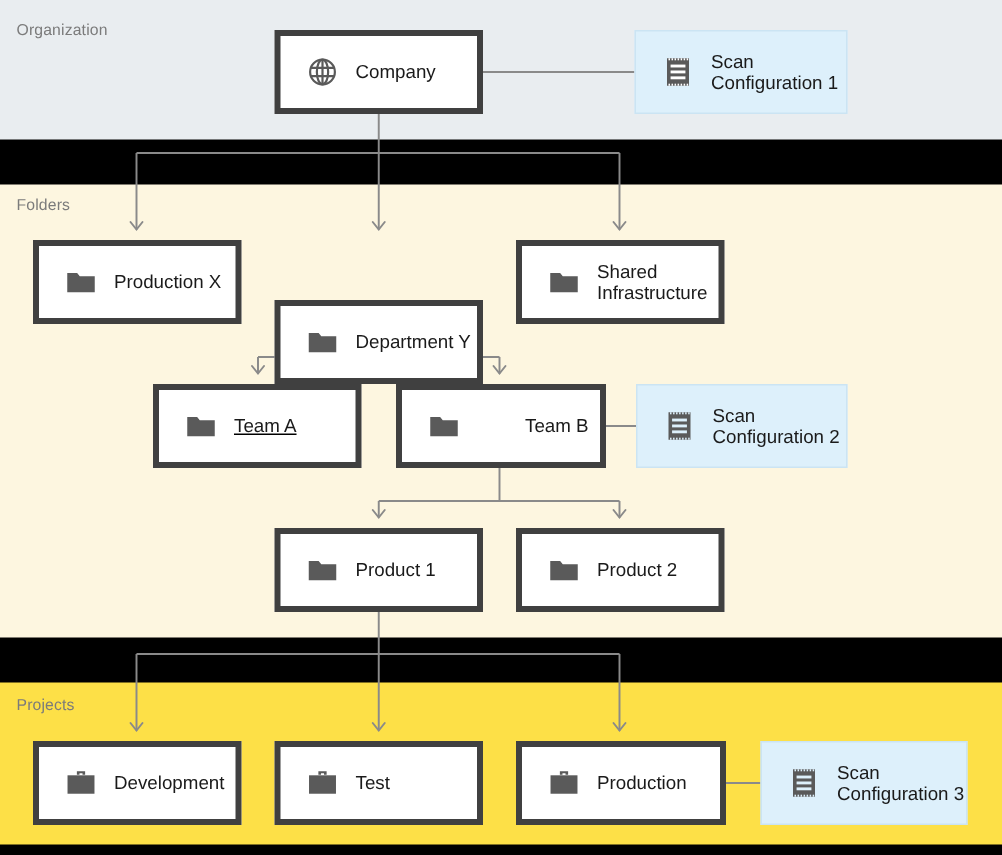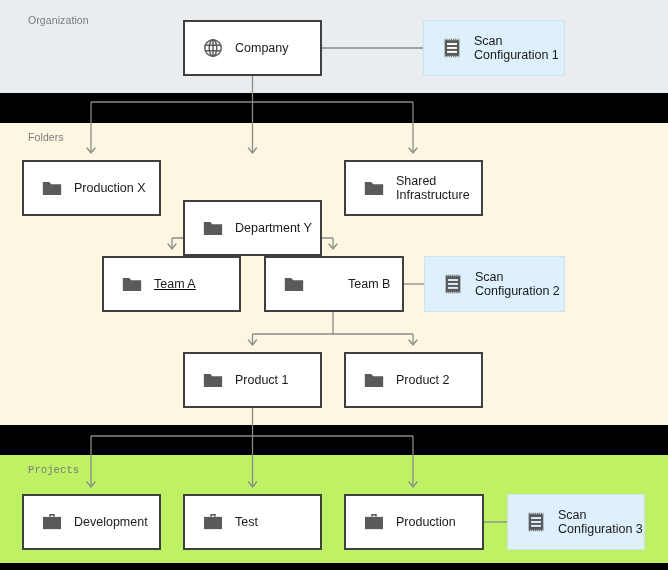--- a/index.html
+++ b/index.html
@@ -22,25 +22,25 @@
 
   
   .band {
     position: absolute;
     left: 0;
     width: 668px;
     box-sizing: border-box;
   }
   .band-org      { top: 0px;   height: 93px;  background: #e9edf0; }
   .band-folders  { top: 123px; height: 302px; background: #fdf6e0; }
-  .band-projects { top: 455px; height: 108px; background: #bef264; font-family: Liberation Mono, monospace; }
+  .band-projects { top: 455px; height: 108px; background: #fde047; }
 
   .band-label {
     position: absolute;
-    left: 28px;
+    left: 11px;
     font-size: 10.5px;
     color: #7b7b7b;
     letter-spacing: 0.1px;
     white-space: nowrap;
   }
   .band-org .band-label      { top: 14px; }
   .band-folders .band-label  { top: 8px; }
   .band-projects .band-label { top: 9px; }
 
   
@@ -53,21 +53,21 @@
     pointer-events: none;
   }
 
   
   .node {
     position: absolute;
     box-sizing: border-box;
     display: flex;
     align-items: center;
     background: #ffffff;
-    border: 2px solid #404040;
+    border: 4px solid #404040;
     padding-left: 17px;
   }
   .node.scan {
     background: #ddf0fb;
     border: 1px solid #cbe4f3;
   }
   .node .ico {
     flex: 0 0 auto;
     width: 22px;
     height: 22px;

